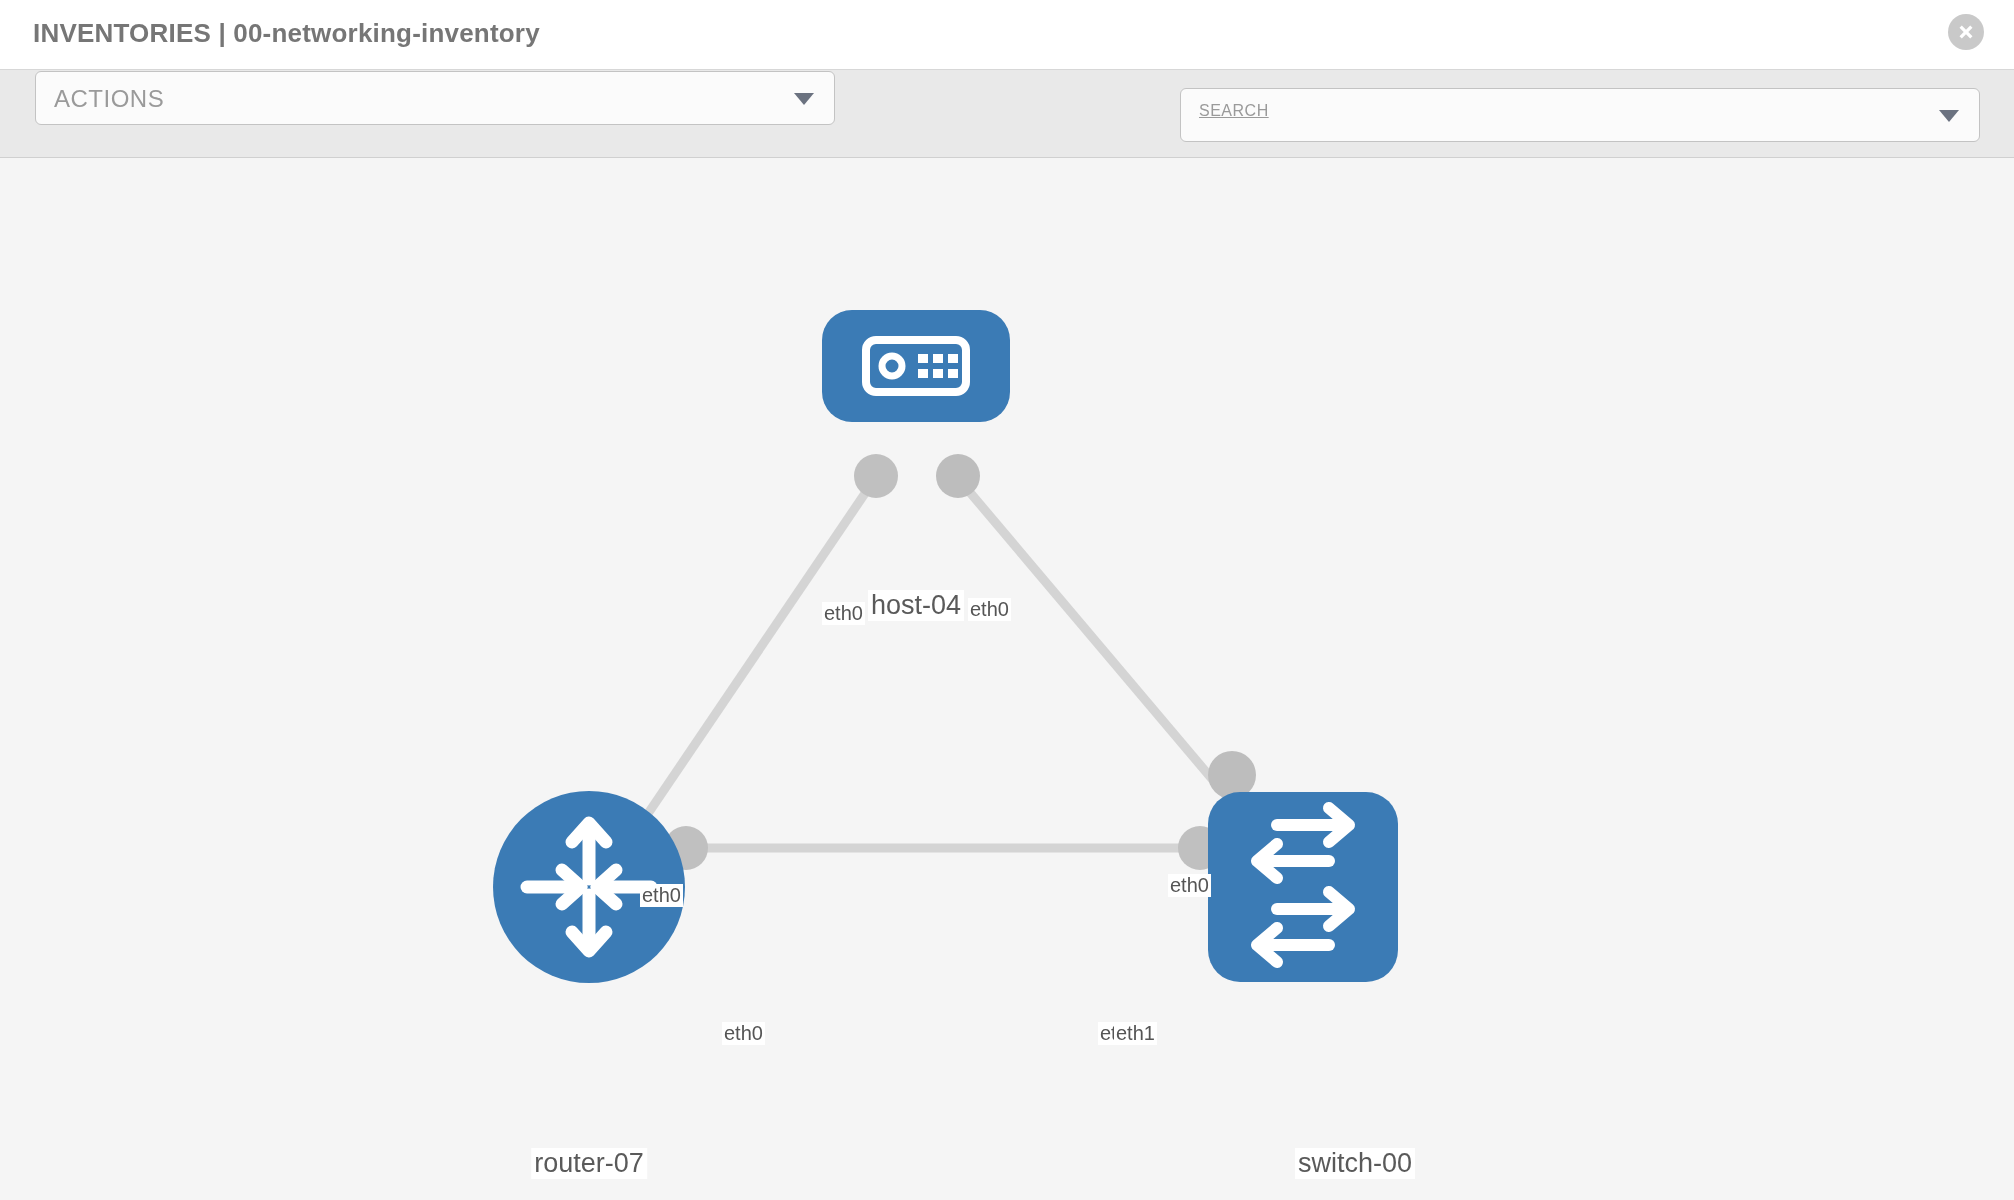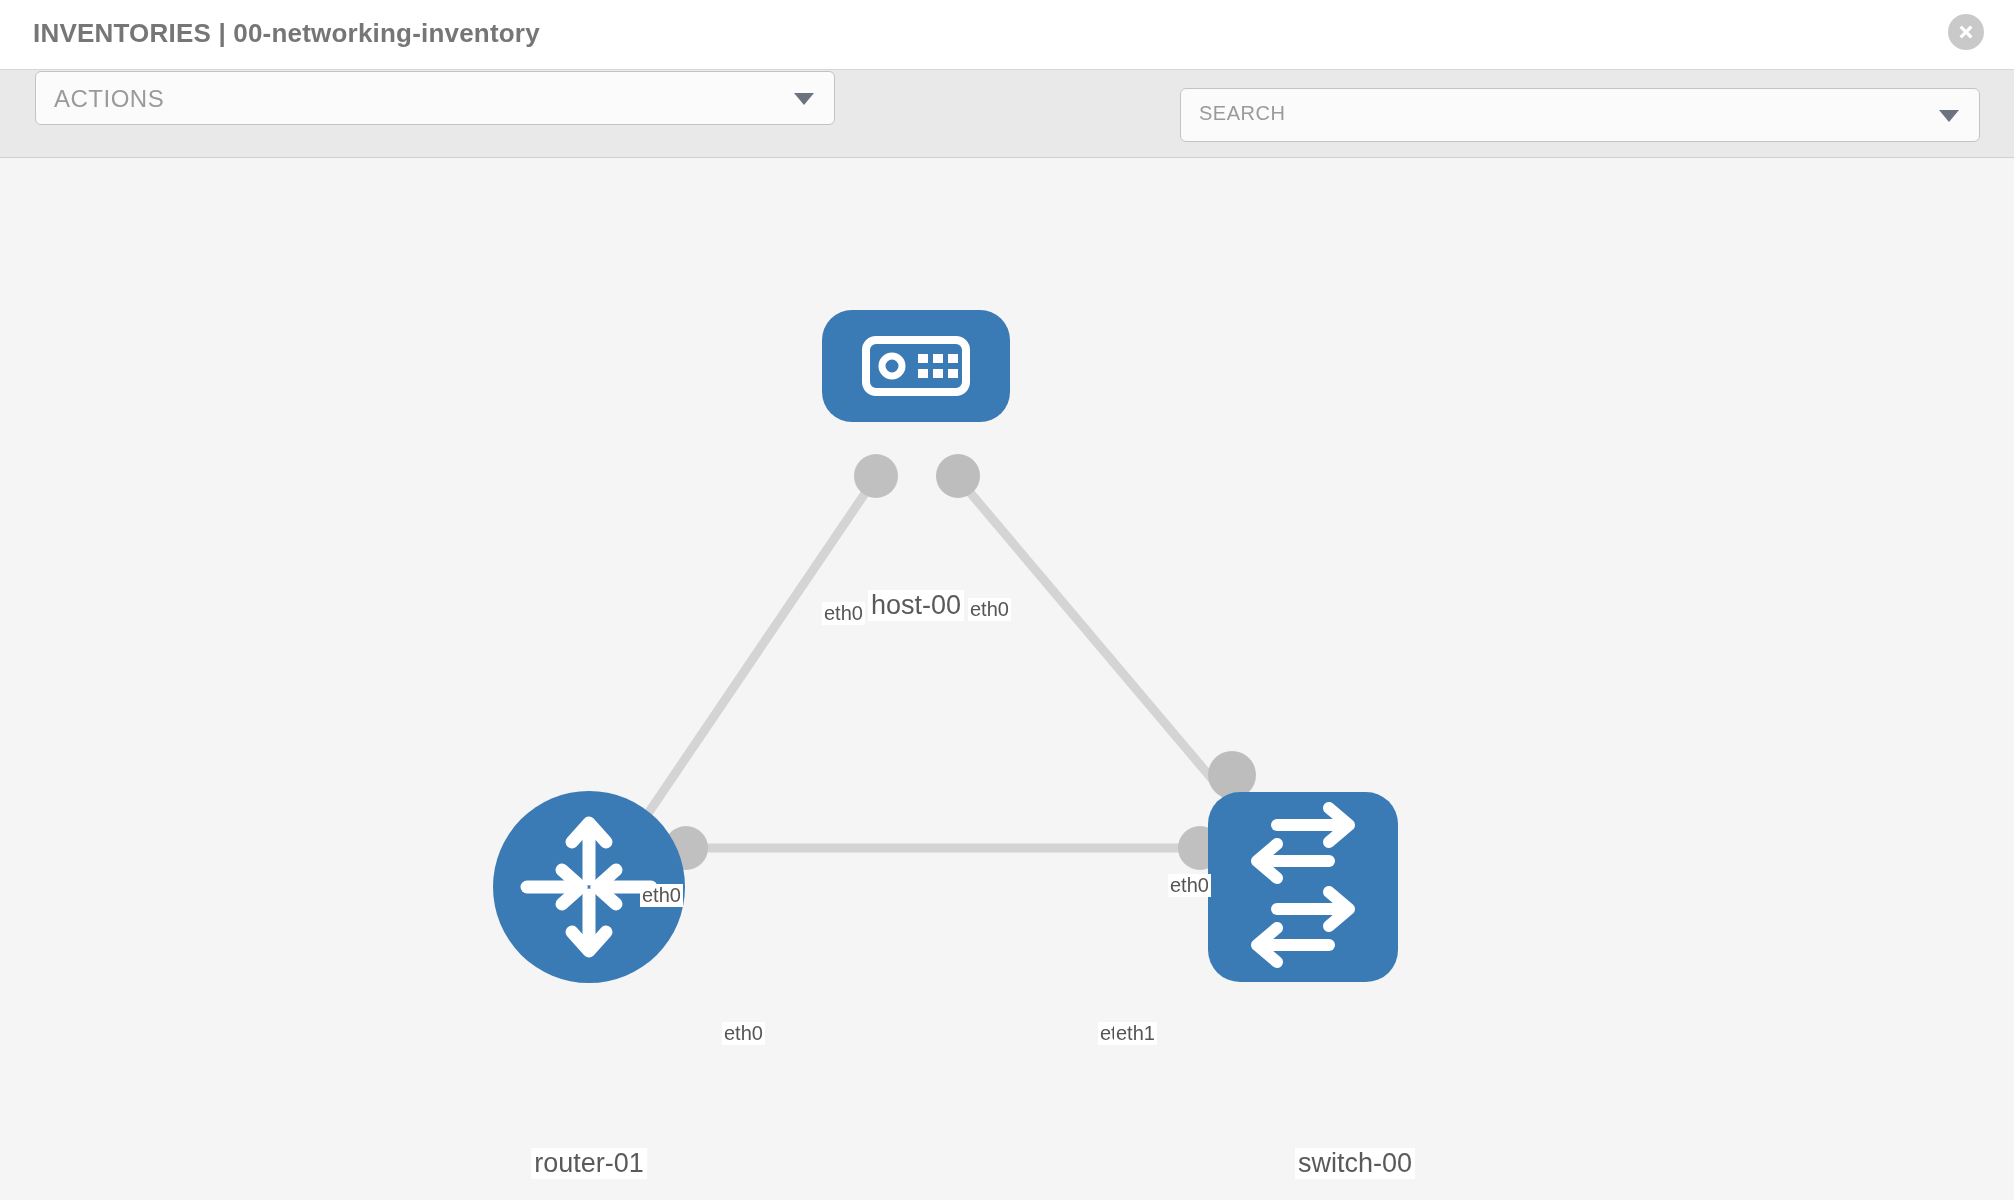--- a/index.html
+++ b/index.html
@@ -109,23 +109,24 @@
     background: #fbfbfb;
     border: 1px solid #c3c3c3;
     border-radius: 6px;
     box-sizing: border-box;
     cursor: text;
   }
   .search-label {
     position: absolute;
     left: 18px;
     top: 13px;
-    font-size: 20px;
+    font-size: 16px;
     color: #9a9a9a;
     letter-spacing: 0.5px;
+    text-decoration: underline;
   }
 
   
   .canvas {
     position: absolute;
     left: 0; top: 158px;
     width: 2014px;
     height: 1042px;
     background: #f5f5f5;
     overflow: hidden;
@@ -267,18 +268,18 @@
     </svg>
 
     <span class="iface-label" style="left:822px; top:444px;">eth0</span>
     <span class="iface-label" style="left:968px; top:440px;">eth0</span>
     <span class="iface-label" style="left:640px; top:726px;">eth0</span>
     <span class="iface-label" style="left:1168px; top:716px;">eth0</span>
     <span class="iface-label" style="left:722px; top:864px;">eth0</span>
     <span class="iface-label" style="left:1098px; top:864px;">eth0</span>
     <span class="iface-label" style="left:1114px; top:864px;text-align:right;">eth1</span>
 
-    <span class="node-label" style="left:916px; top:432px;">host-00</span>
-    <span class="node-label" style="left:589px; top:990px;">router-01</span>
+    <span class="node-label" style="left:916px; top:432px;">host-04</span>
+    <span class="node-label" style="left:589px; top:990px;">router-07</span>
     <span class="node-label" style="left:1339px; top:990px;margin-left:16px;">switch-00</span>
 
   </div>
 </div>
 
 </body></html>

